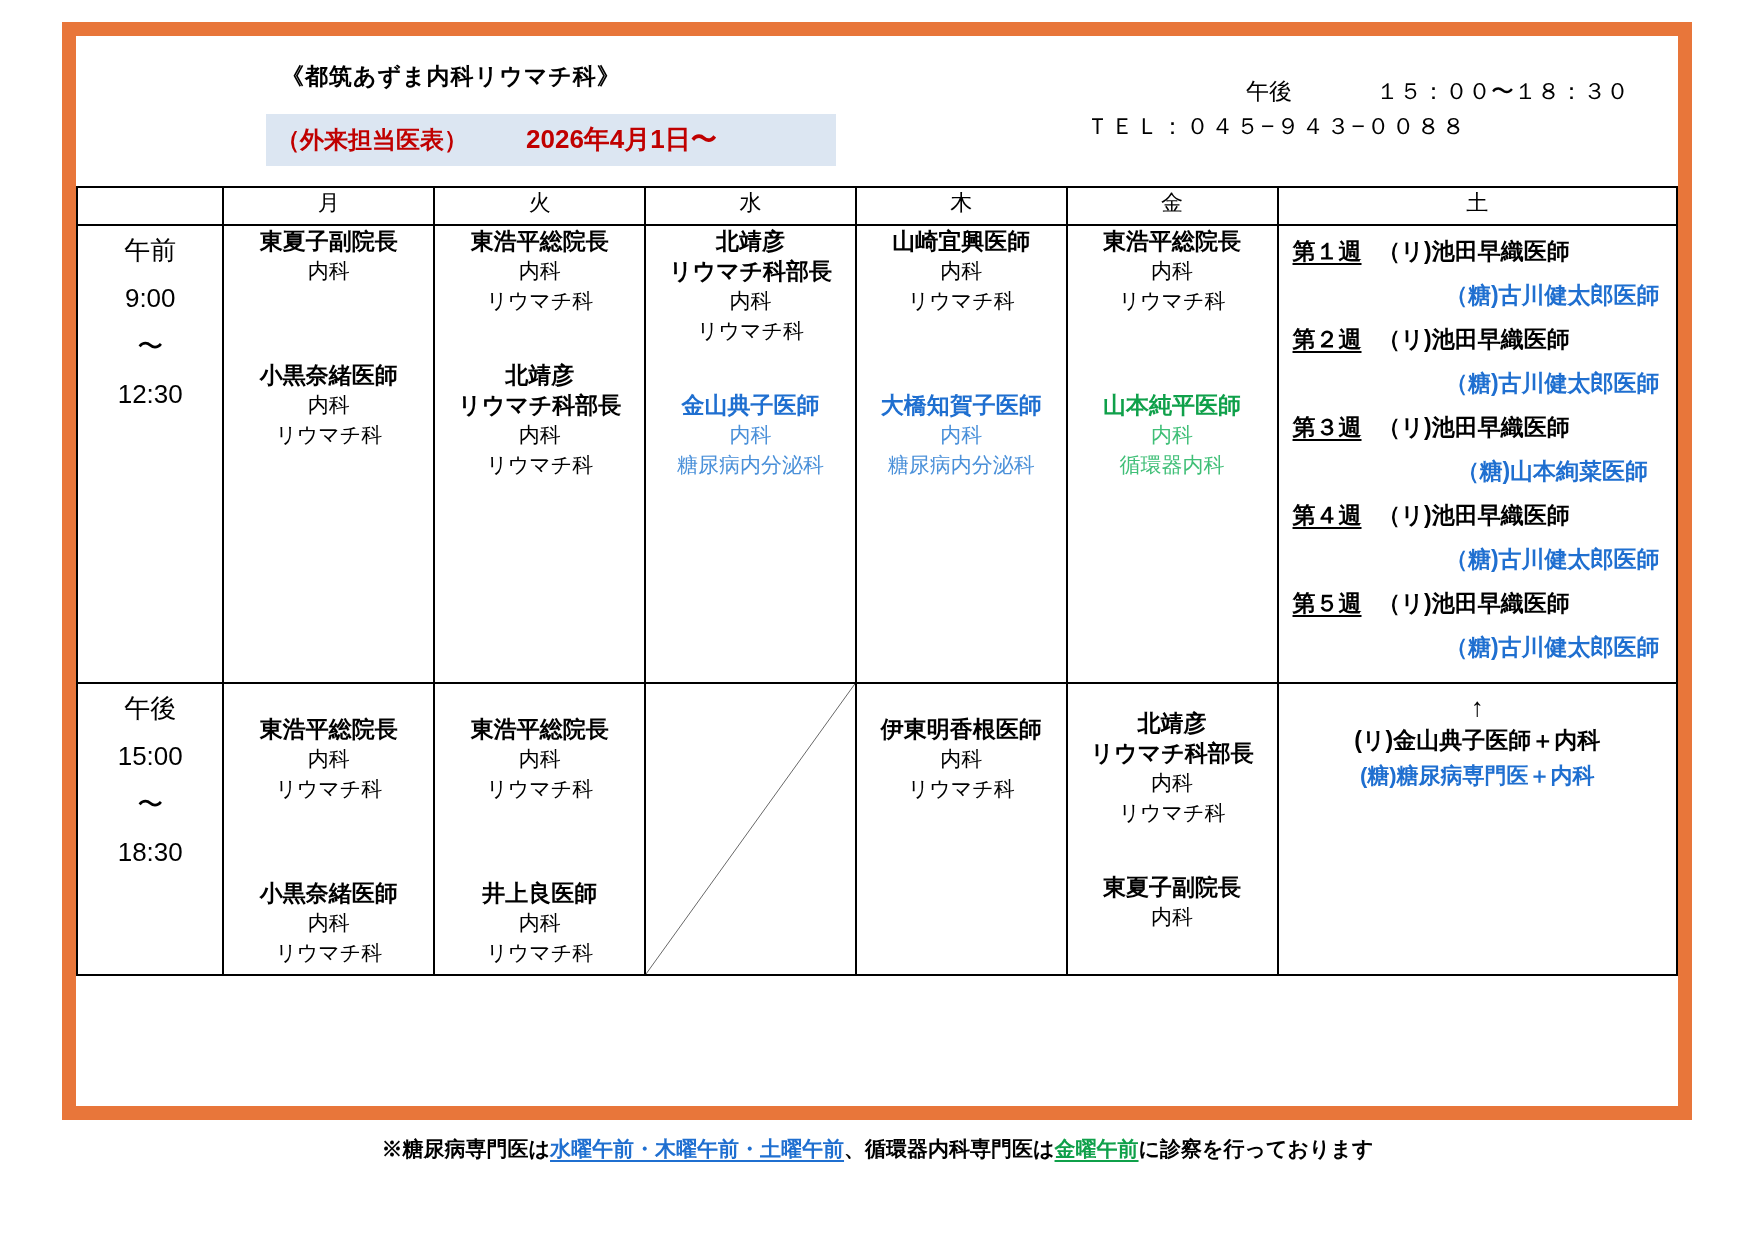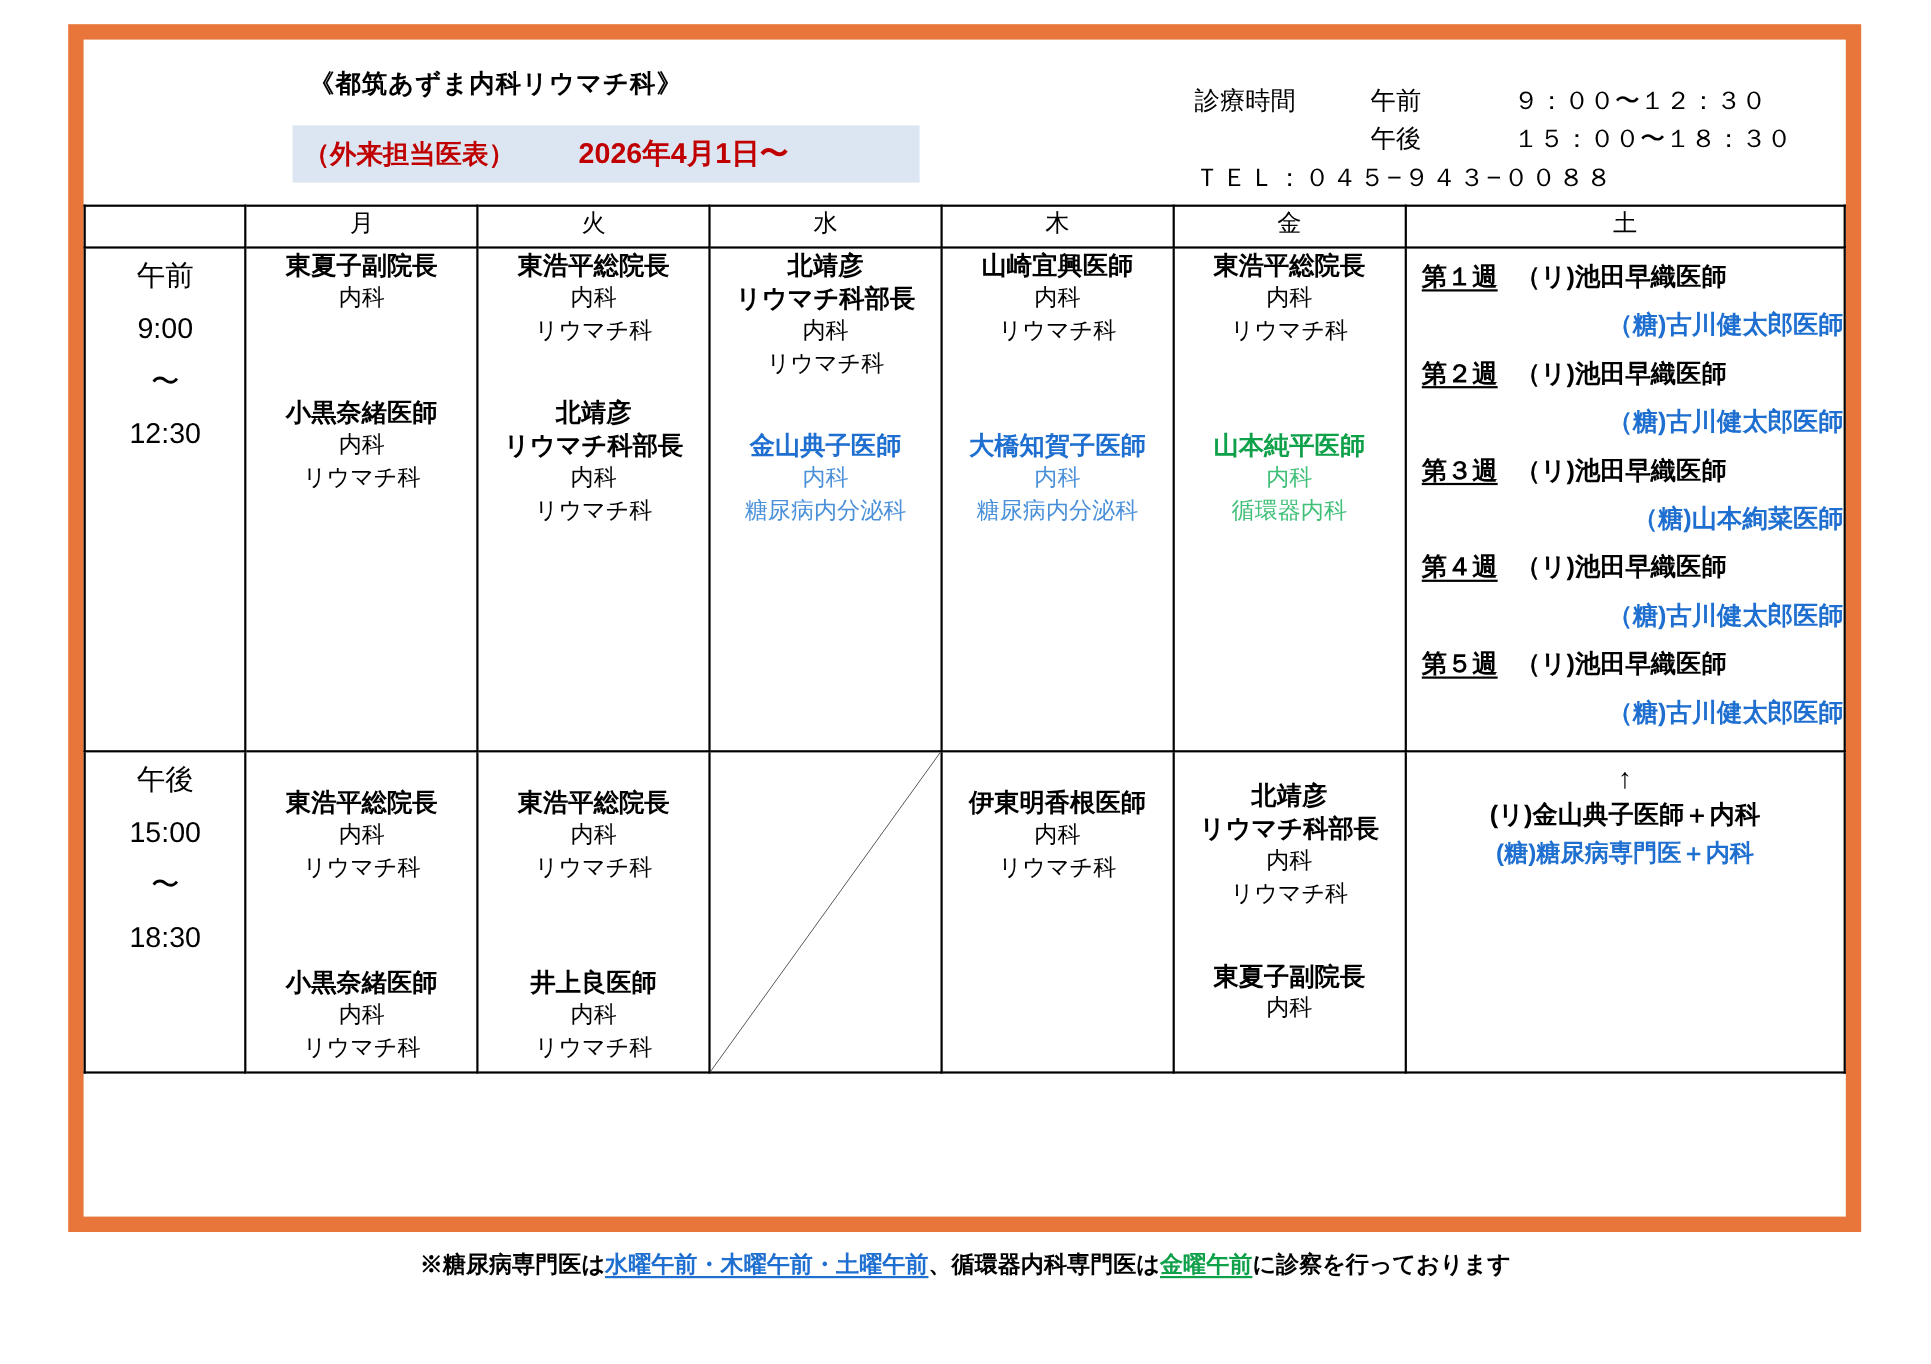--- a/index.html
+++ b/index.html
@@ -178,21 +178,21 @@
   .sat-doc {
     display: inline-block;
     margin-left: 16px;
     font-size: 23px;
     font-weight: bold;
   }
   .sat-row-sub {
     display: block;
     height: 44px;
     white-space: nowrap;
-    text-align: right;
+    text-align: center;
     padding-left: 150px;
   }
   .sat-doc-sub {
     font-size: 23px;
     font-weight: bold;
     color: #1F6FD0;
   }
 
   
   .sat-legend {
@@ -256,23 +256,20 @@
 
   <div class="inner">
 
     <div class="header">
       <div class="clinic-title">《都筑あずま内科リウマチ科》</div>
       <div class="subtitle-band"></div>
       <div class="subtitle-left">（外来担当医表）</div>
       <div class="subtitle-right">2026年4月1日〜</div>
 
       <div class="hours-block">
-        <span class="hours-row">
-          <span class="hours-label">診療時間</span><span class="hours-ampm">午前</span><span>９：００〜１２：３０</span>
-        </span>
         <span class="hours-row">
           <span class="hours-label"></span><span class="hours-ampm">午後</span><span>１５：００〜１８：３０</span>
         </span>
         <span class="hours-row tel-row">ＴＥＬ：０４５−９４３−００８８</span>
       </div>
     </div>
 
     <table class="schedule">
       <colgroup>
         <col class="col-time">

